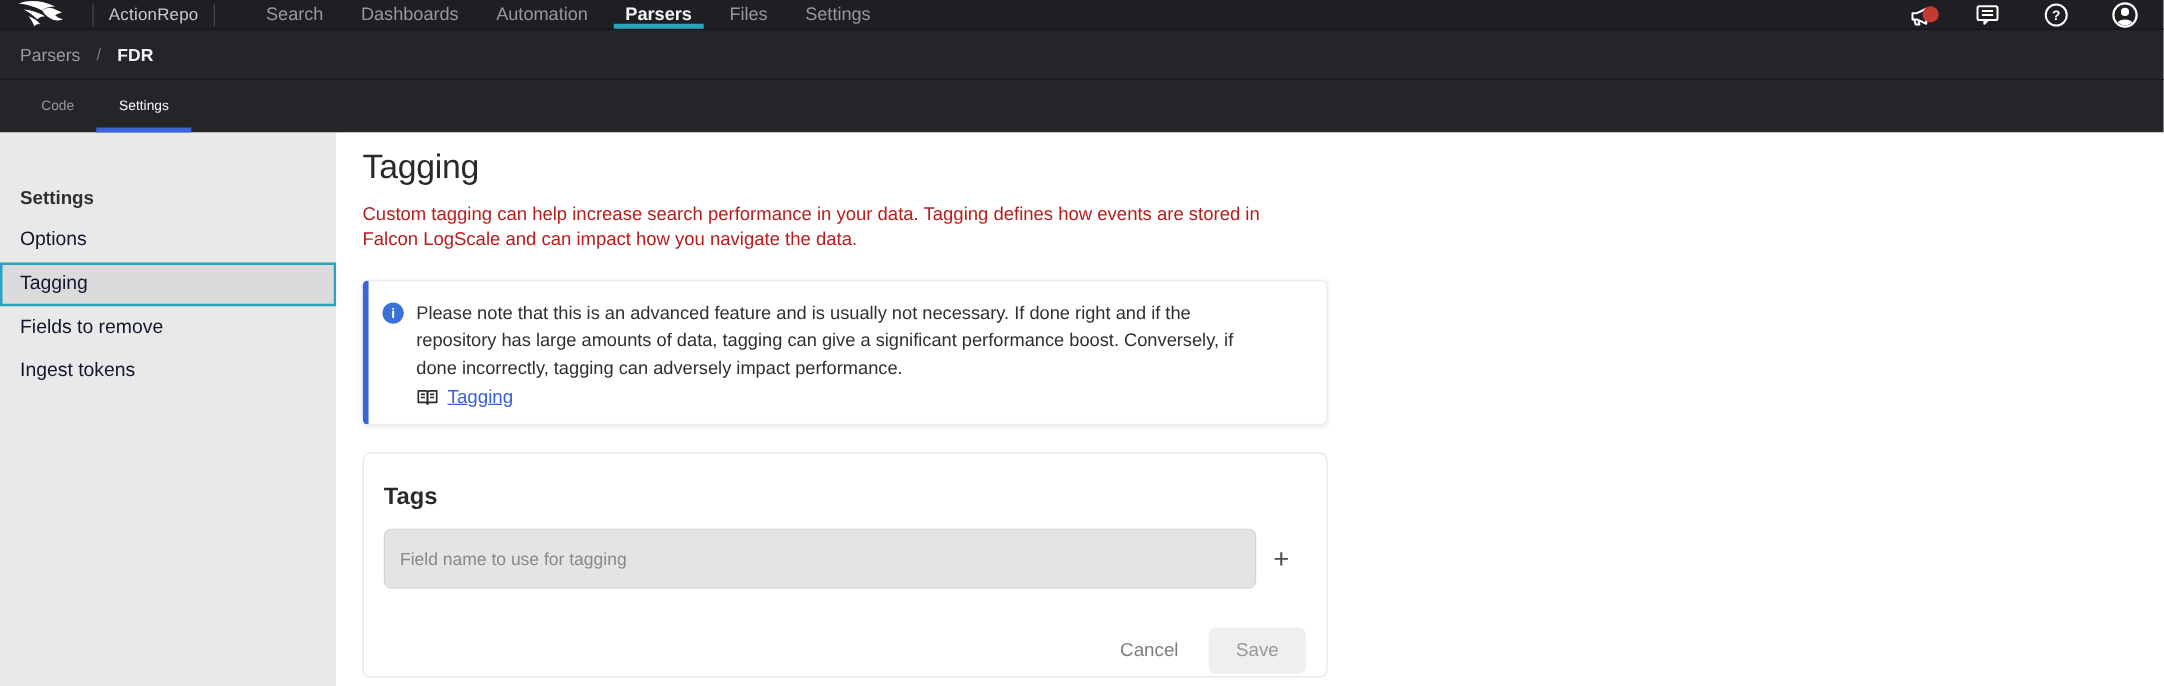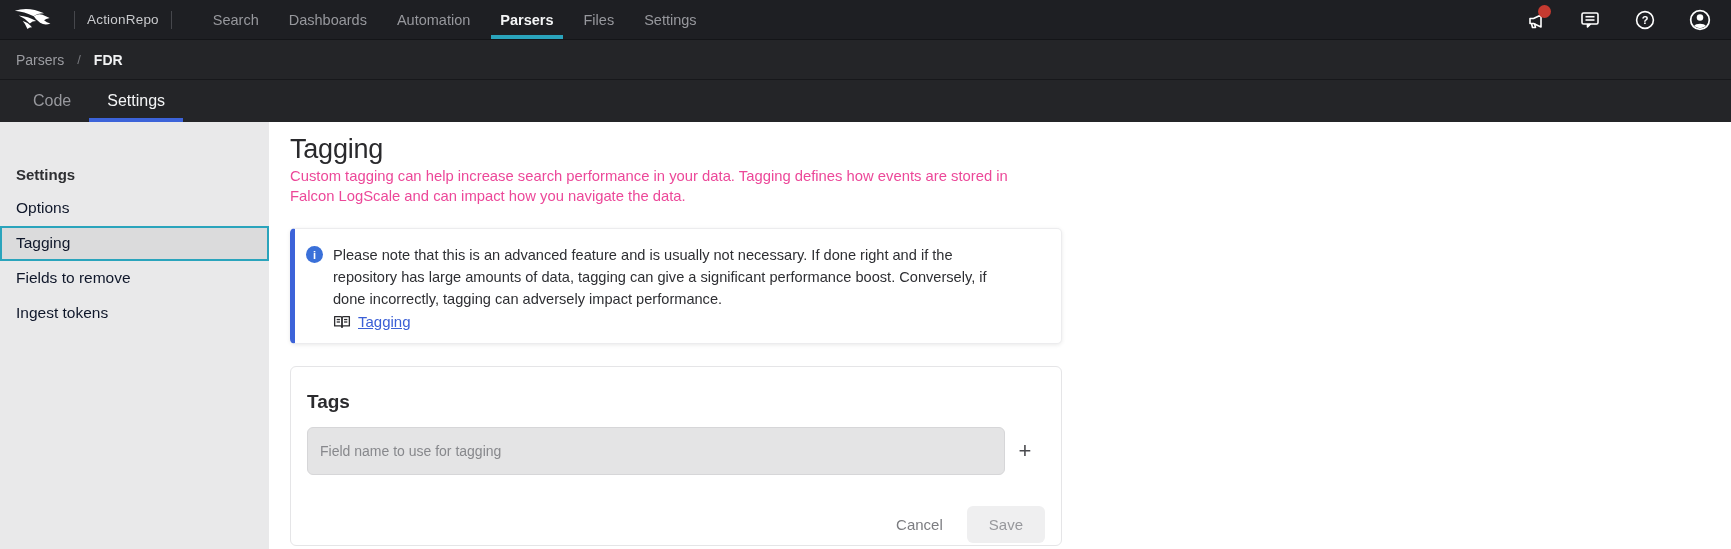--- a/index.html
+++ b/index.html
@@ -1,21 +1,21 @@
 <!DOCTYPE html>
 <html style="--blue: #3c63d9; --teal: #2aa4bc; --red: #c53a30; --link: #3b5fd6;"><head>
 <meta charset="utf-8">
 <style>
   * { margin:0; padding:0; box-sizing:border-box; }
   html,body { width:1731px; height:549px; overflow:hidden; background:#fff;
     font-family:"Liberation Sans", sans-serif; }
   :root { --blue:#3c63d9; --teal:#2aa4bc; --red:#c53a30; --link:#3b5fd6; }
 
   
-  .topnav { height:40px; background:#1e1f23; display:flex; align-items:stretch;
+  .topnav { height:24px; background:#1e1f23; display:flex; align-items:stretch;
     border-bottom:1px solid #141518; padding:0 18px 0 14px; }
   .logo { display:flex; align-items:center; cursor:pointer; padding-right:10px; }
   .nav-divider { width:1px; height:18px; background:#46474c; align-self:center; margin:0 12px; }
   .repo-label { color:#c9cacd; font-size:13.5px; align-self:center; letter-spacing:.2px; cursor:pointer; }
   .nav-items { display:flex; align-items:stretch; margin-left:14px; }
   .navitem { position:relative; display:flex; align-items:center; color:#97989d;
     font-size:14.5px; padding:0 9px; margin:0 6px; cursor:pointer; white-space:nowrap; }
   .navitem.active { color:#f4f5f6; font-weight:600; }
   .navitem.active::after { content:""; position:absolute; left:0; right:0; bottom:0;
     height:4px; background:var(--teal); }
@@ -29,35 +29,35 @@
   
   .breadcrumb-bar { height:40px; background:#242528; display:flex; align-items:center;
     padding:0 16px; border-bottom:1px solid #17181b; }
   .crumb { font-size:14px; color:#9b9ca1; cursor:pointer; }
   .crumb-sep { color:#77787d; font-size:13px; margin:0 13px; }
   .crumb.current { color:#f2f3f4; font-weight:700; cursor:default; }
 
   
   .tab-bar { height:42px; background:#242528; display:flex; align-items:stretch; padding-left:15px; }
   .tab { position:relative; display:flex; align-items:center; padding:0 18px;
-    font-size:16px; color:#97989d; cursor:pointer; }
+    font-size:11px; color:#97989d; cursor:pointer; }
   .tab.active { color:#f4f5f6; }
   .tab.active::after { content:""; position:absolute; left:0; right:0; bottom:0;
     height:4px; background:var(--blue); }
 
   
   .content { display:flex; height:467px; }
   .sidebar { width:269px; background:#e9e9ea; padding-top:36px; flex:none; }
   .side-header { font-size:15px; font-weight:700; color:#2e2f32; padding:8px 16px; }
   .side-item { font-size:15.5px; color:#0f172a; padding:8px 16px 9px; cursor:pointer; }
   .side-item.active { background:#dbdbdc; border:2px solid var(--teal); padding:6px 14px 7px; }
 
   .main { flex:1; background:#fff; padding:10px 0 0 21px; }
   .page-title { font-size:27px; font-weight:500; color:#29292c; line-height:34px; letter-spacing:-.2px; }
-  .page-desc { margin-top:0; font-size:14.8px; line-height:20px; color:#ec4899; max-width:745px; }
+  .page-desc { margin-top:12px; font-size:14.8px; line-height:20px; color:#b91c1c; max-width:745px; }
 
   .info-note { margin-top:22px; width:772px; background:#fff; border:1px solid #ececee;
     border-left:5px solid var(--blue); border-radius:5px; box-shadow:0 1px 4px rgba(0,0,0,.09);
     padding:15px 18px 13px 11px; display:flex; }
   .info-icon { width:17px; height:17px; border-radius:50%; background:#3a70d9; color:#fff;
     font-size:11px; font-weight:700; display:flex; align-items:center; justify-content:center;
     flex:none; margin:2px 10px 0 0; font-style:normal; }
   .info-body { }
   .info-text { font-size:14.6px; line-height:22px; color:#2e2f33; max-width:668px; }
   .doc-row { display:flex; align-items:center; margin-top:3px; }

